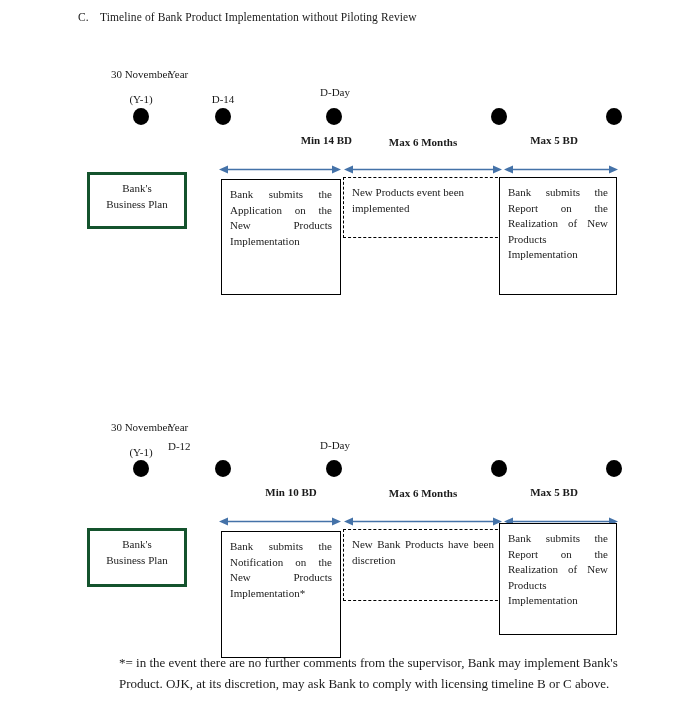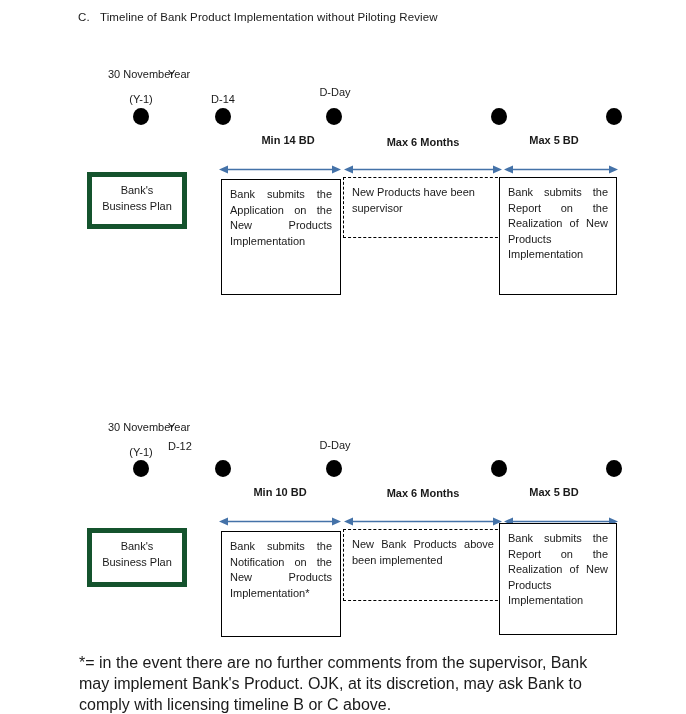--- a/index.html
+++ b/index.html
@@ -4,21 +4,21 @@
 <style>
   html,body{margin:0;padding:0;}
   body{
     width:686px;height:714px;
     background:#ffffff;
     font-family:"Liberation Sans", sans-serif;
     color:#000000;
     position:relative;
     overflow:hidden;
   }
-  .page{position:relative;width:686px;height:714px;}
+  .page{position:relative;width:686px;height:714px;font-family:Liberation Serif, serif;}
 
   
   .section-title{
     position:absolute;
     font-size:11.5px;
     letter-spacing:.1px;
     white-space:nowrap;
     color:#1a1a1a;
   }
   .section-title .ltr{display:inline-block;width:22px;}
@@ -48,41 +48,42 @@
   }
   .arrow svg{display:block;overflow:visible;}
 
   
   .box{
     position:absolute;
     box-sizing:border-box;
     background:#ffffff;
   }
   .box-solid{border:1px solid #000000;}
-  .box-blue{border:5px solid #14532d;}
+  .box-blue{border:3px solid #14532d;}
   .box-dashed{border:1px dashed #000000;}
   .box-txt{
     font-size:11px;
     line-height:15.5px;
     color:#1a1a1a;
     text-align:justify;
     text-align-last:left;
     padding:7px 8px 0 8px;
   }
   .box-txt.center{text-align:center;text-align-last:center;padding-top:8px;}
   .box-txt.plain{text-align:left;text-align-last:left;}
 
   
   .footnote{
     position:absolute;
-    font-size:16px;
+    font-size:13px;
     line-height:21px;
     color:#1a1a1a;
     width:540px;
     text-align:left;
+    margin-left:40px;
   }
 </style>
 </head>
 <body>
 
 <div class="page">
 
   <div class="section-title" style="left:78px;top:11px;">
     <span class="ltr">C.</span><span>Timeline of Bank Product Implementation without Piloting Review</span>
   </div>
@@ -94,21 +95,21 @@
   <div class="tl-label" style="left:168px;top:93px;width:110px;text-align:center;">D-14</div>
 
   <div class="tl-label" style="left:280px;top:86px;width:110px;">D-Day</div>
 
   <div class="dot" style="left:133px;top:108px;"></div>
   <div class="dot" style="left:215px;top:108px;"></div>
   <div class="dot" style="left:326px;top:108px;"></div>
   <div class="dot" style="left:491px;top:108px;"></div>
   <div class="dot" style="left:606px;top:108px;"></div>
 
-  <div class="tl-label bold" style="left:232px;top:134px;width:112px;">Min 14 BD</div>
+  <div class="tl-label bold" style="left:240px;top:134px;width:112px;text-align:right;">Min 14 BD</div>
   <div class="tl-label bold" style="left:366px;top:136px;width:114px;">Max 6 Months</div>
   <div class="tl-label bold" style="left:509px;top:134px;width:90px;">Max 5 BD</div>
 
   <div class="arrow" style="left:219px;top:164px;width:122px;">
     <svg width="122" height="11" viewBox="0 0 122 11">
       <line x1="7" y1="5.5" x2="115" y2="5.5" stroke="#4472a8" stroke-width="1.6"></line>
       <polygon points="0,5.5 9,1.5 9,9.5" fill="#4472a8"></polygon>
       <polygon points="122,5.5 113,1.5 113,9.5" fill="#4472a8"></polygon>
     </svg>
   </div>
@@ -130,21 +131,21 @@
   <div class="box box-blue" style="left:87px;top:172px;width:100px;height:57px;">
     <div class="box-txt center" style="padding:6px 4px 0 4px;">Bank's</div>
     <div class="box-txt center" style="padding:0 4px;">Business Plan</div>
   </div>
 
   <div class="box box-solid" style="left:221px;top:179px;width:120px;height:116px;">
     <div class="box-txt">Bank submits the Application on the New Products Implementation</div>
   </div>
 
   <div class="box box-dashed" style="left:343px;top:177px;width:160px;height:61px;">
-    <div class="box-txt plain">New Products have been supervisor</div>
+    <div class="box-txt plain">New Products event been implemented</div>
   </div>
 
   <div class="box box-solid" style="left:499px;top:177px;width:118px;height:118px;">
     <div class="box-txt">Bank submits the Report on the Realization of New Products Implementation</div>
   </div>
 
 
   <div class="tl-label" style="left:85px;top:421px;width:112px;">30 November</div>
   <div class="tl-label" style="left:85px;top:446px;width:112px;">(Y-1)</div>
 
@@ -152,21 +153,21 @@
   <div class="tl-label" style="left:168px;top:440px;width:110px;text-align:left;">D-12</div>
 
   <div class="tl-label" style="left:280px;top:439px;width:110px;">D-Day</div>
 
   <div class="dot" style="left:133px;top:460px;"></div>
   <div class="dot" style="left:215px;top:460px;"></div>
   <div class="dot" style="left:326px;top:460px;"></div>
   <div class="dot" style="left:491px;top:460px;"></div>
   <div class="dot" style="left:606px;top:460px;"></div>
 
-  <div class="tl-label bold" style="left:224px;top:486px;width:112px;">Min 10 BD</div>
+  <div class="tl-label bold" style="left:235px;top:486px;width:112px;">Min 10 BD</div>
   <div class="tl-label bold" style="left:366px;top:487px;width:114px;">Max 6 Months</div>
   <div class="tl-label bold" style="left:509px;top:486px;width:90px;">Max 5 BD</div>
 
   <div class="arrow" style="left:219px;top:516px;width:122px;">
     <svg width="122" height="11" viewBox="0 0 122 11">
       <line x1="7" y1="5.5" x2="115" y2="5.5" stroke="#4472a8" stroke-width="1.6"></line>
       <polygon points="0,5.5 9,1.5 9,9.5" fill="#4472a8"></polygon>
       <polygon points="122,5.5 113,1.5 113,9.5" fill="#4472a8"></polygon>
     </svg>
   </div>
@@ -183,26 +184,26 @@
       <polygon points="0,5.5 9,1.5 9,9.5" fill="#4472a8"></polygon>
       <polygon points="114,5.5 105,1.5 105,9.5" fill="#4472a8"></polygon>
     </svg>
   </div>
 
   <div class="box box-blue" style="left:87px;top:528px;width:100px;height:59px;">
     <div class="box-txt center" style="padding:6px 4px 0 4px;">Bank's</div>
     <div class="box-txt center" style="padding:0 4px;">Business Plan</div>
   </div>
 
-  <div class="box box-solid" style="left:221px;top:531px;width:120px;height:106px;">
+  <div class="box box-solid" style="left:221px;top:531px;width:120px;height:127px;">
     <div class="box-txt">Bank submits the Notification on the New Products Implementation*</div>
   </div>
 
   <div class="box box-dashed" style="left:343px;top:529px;width:160px;height:72px;">
-    <div class="box-txt">New Bank Products above been implemented</div>
+    <div class="box-txt">New Bank Products have been discretion</div>
   </div>
 
   <div class="box box-solid" style="left:499px;top:523px;width:118px;height:112px;">
     <div class="box-txt">Bank submits the Report on the Realization of New Products Implementation</div>
   </div>
 
   <div class="footnote" style="left:79px;top:652px;">*= in the event there are no further comments from the supervisor, Bank may implement Bank's Product. OJK, at its discretion, may ask Bank to comply with licensing timeline B or C above.</div>
 
 </div>
 

